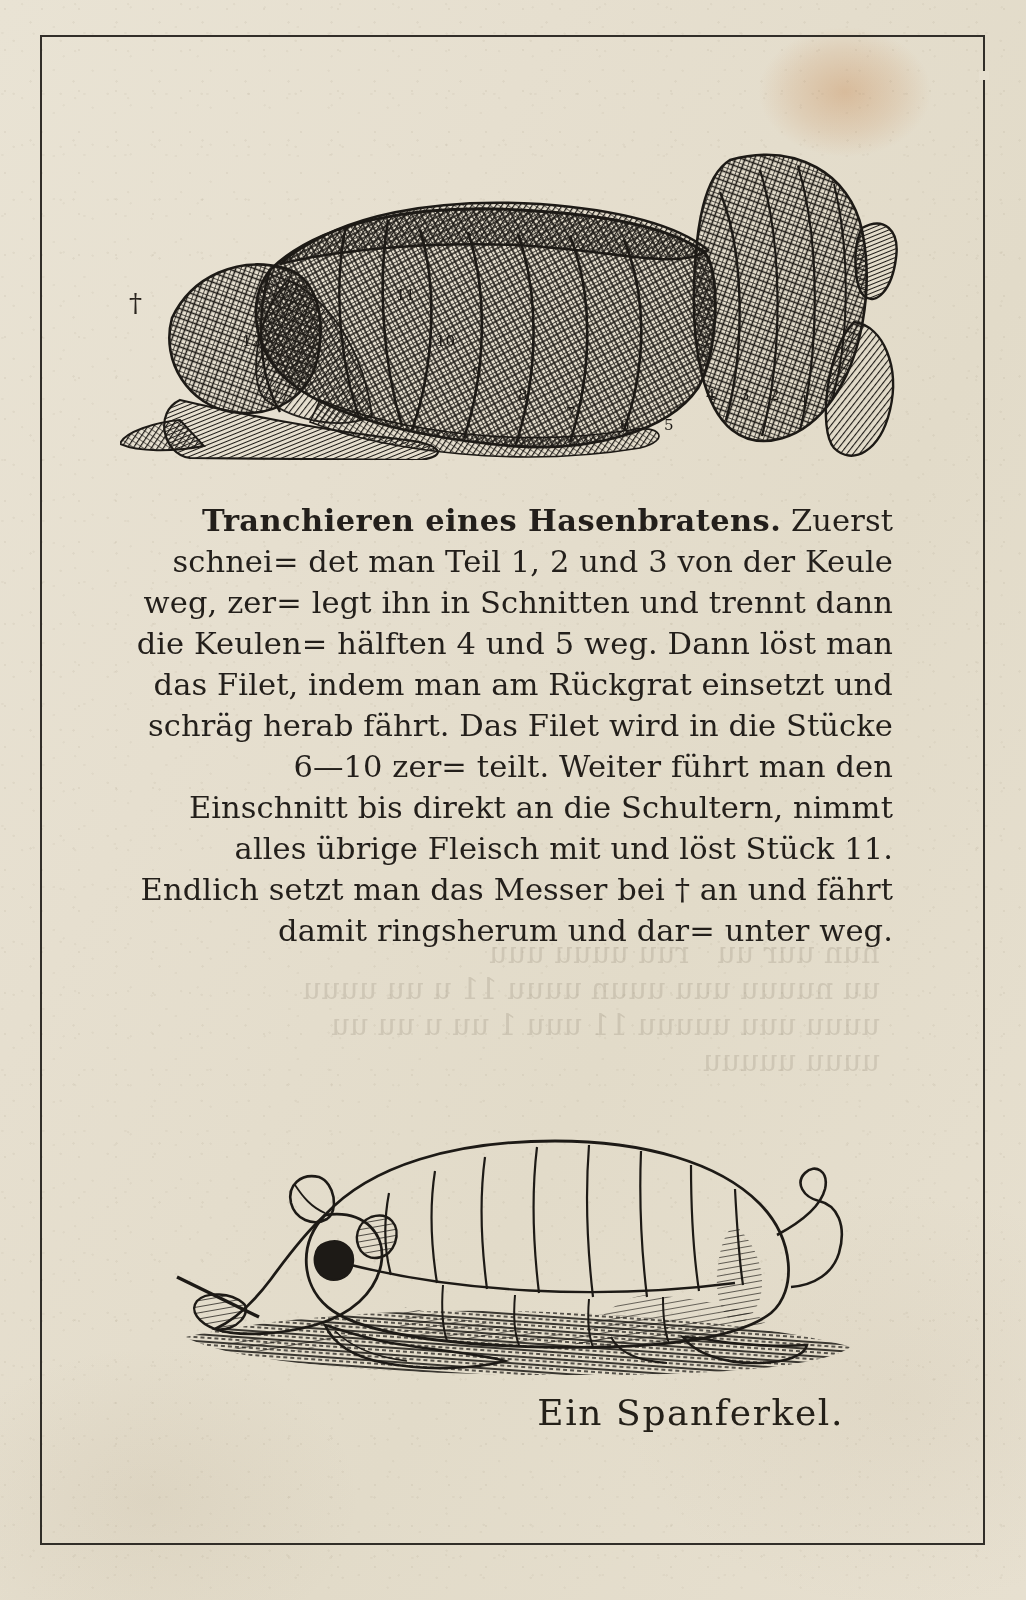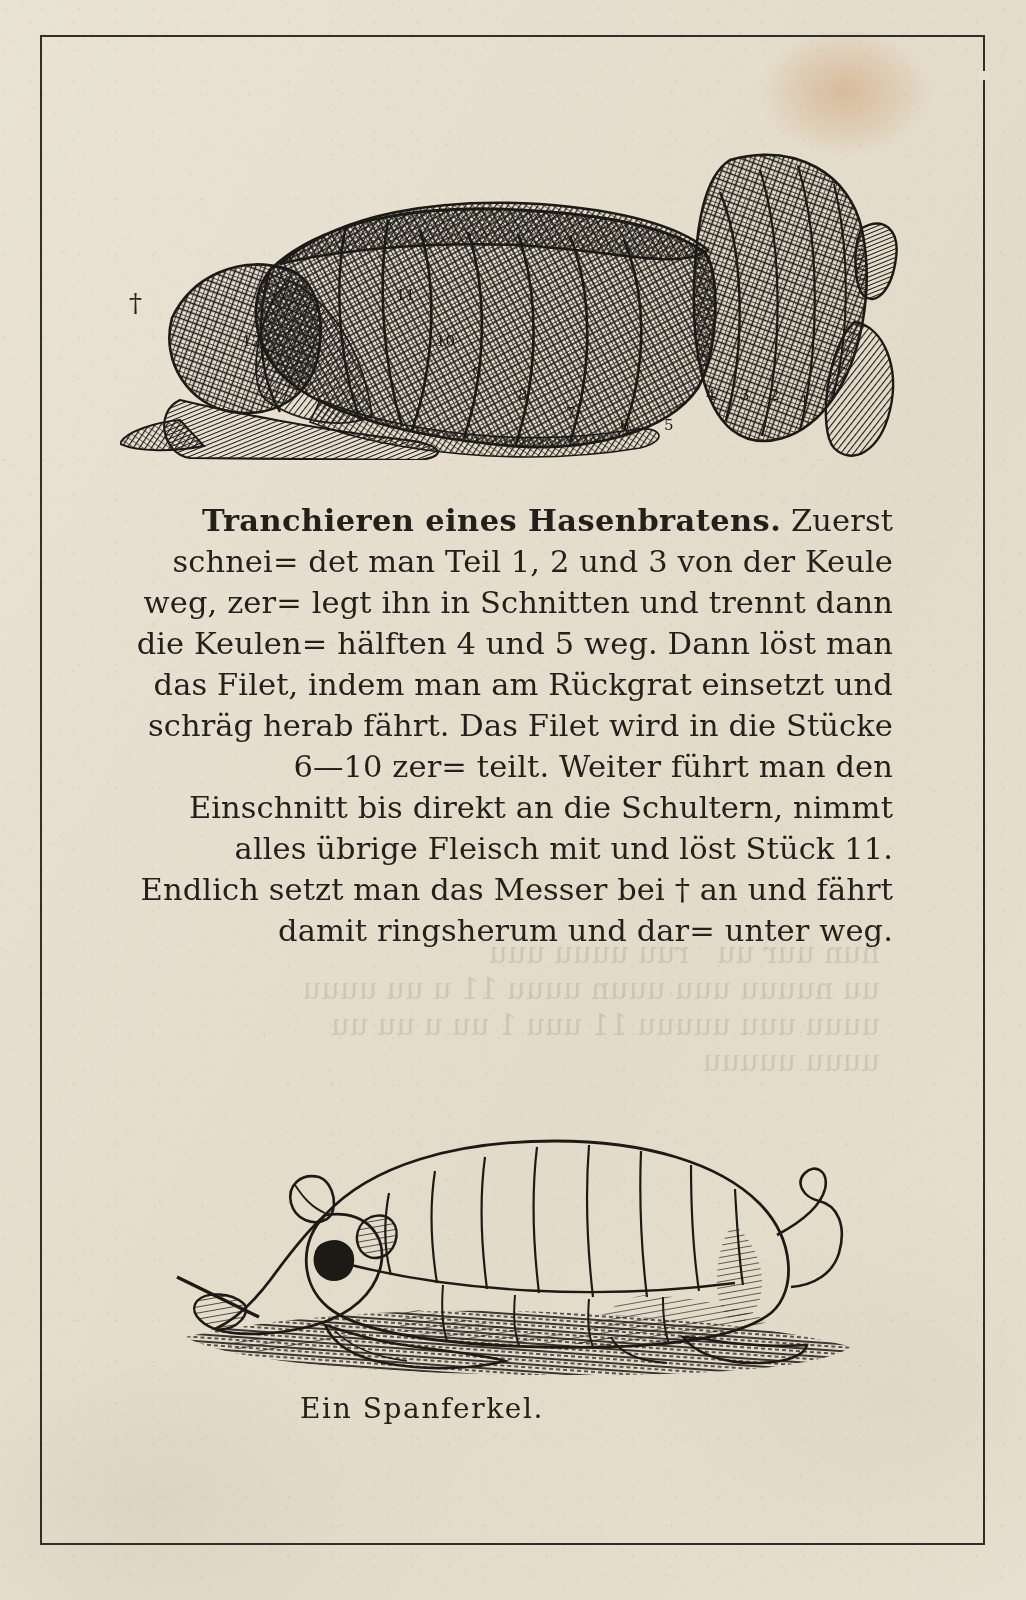--- a/index.html
+++ b/index.html
@@ -94,22 +94,22 @@
     position:absolute;
     left:175px;top:1085px;
     width:690px;height:290px;
   }
   .fig-pig svg{display:block;width:100%;height:100%;}
 
   .caption{
     position:absolute;
     left:0;top:1392px;
     width:844px;
-    text-align:center;
-    font-size:28px;
+    text-align:right;
+    font-size:36px;
     color:#242019;
     letter-spacing:1.6px;
   }
 
   .num{font-size:15px;fill:#1d1a16;font-family:"DejaVu Serif",serif;}
   .dagger{
     position:absolute;
     font-size:26px;color:#2a251f;
   }
 </style>

